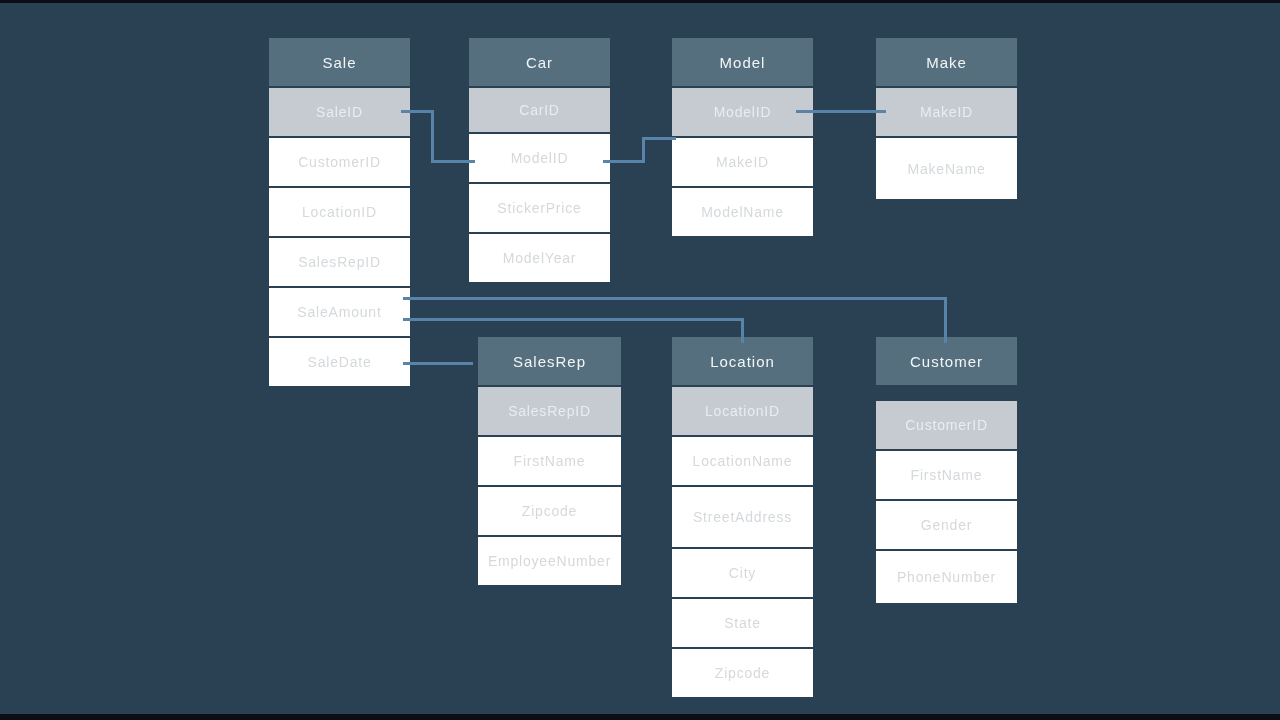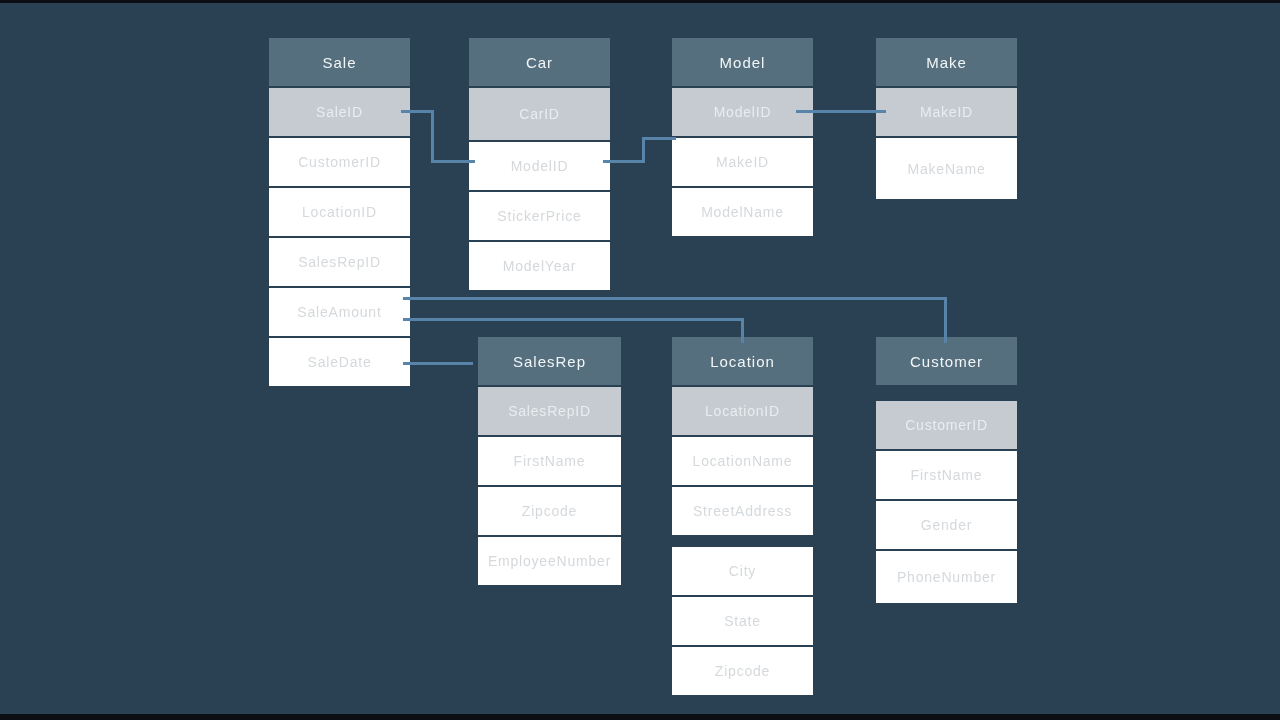--- a/index.html
+++ b/index.html
@@ -59,21 +59,21 @@
         <div class="tbl-header" style="height: 48px; margin-bottom: 2px;">Sale</div>
         <div class="tbl-row key" style="height: 48px; margin-bottom: 2px;">SaleID</div>
         <div class="tbl-row" style="height: 48px; margin-bottom: 2px;">CustomerID</div>
         <div class="tbl-row" style="height: 48px; margin-bottom: 2px;">LocationID</div>
         <div class="tbl-row" style="height: 48px; margin-bottom: 2px;">SalesRepID</div>
         <div class="tbl-row" style="height: 48px; margin-bottom: 2px;">SaleAmount</div>
         <div class="tbl-row" style="height: 48px; margin-bottom: 2px;">SaleDate</div>
       </div>
       <div class="entity-table" style="left: 469px; top: 38px; width: 141px;">
         <div class="tbl-header" style="height: 48px; margin-bottom: 2px;">Car</div>
-        <div class="tbl-row key" style="height: 52px; margin-bottom: 2px;">CarID</div>
+        <div class="tbl-row key" style="height: 44px; margin-bottom: 2px;">CarID</div>
         <div class="tbl-row" style="height: 48px; margin-bottom: 2px;">ModelID</div>
         <div class="tbl-row" style="height: 48px; margin-bottom: 2px;">StickerPrice</div>
         <div class="tbl-row" style="height: 48px; margin-bottom: 2px;">ModelYear</div>
       </div>
       <div class="entity-table" style="left: 672px; top: 38px; width: 141px;">
         <div class="tbl-header" style="height: 48px; margin-bottom: 2px;">Model</div>
         <div class="tbl-row key" style="height: 48px; margin-bottom: 2px;">ModelID</div>
         <div class="tbl-row" style="height: 48px; margin-bottom: 2px;">MakeID</div>
         <div class="tbl-row" style="height: 48px; margin-bottom: 2px;">ModelName</div>
       </div>
@@ -86,21 +86,21 @@
         <div class="tbl-header" style="height: 48px; margin-bottom: 2px;">SalesRep</div>
         <div class="tbl-row key" style="height: 48px; margin-bottom: 2px;">SalesRepID</div>
         <div class="tbl-row" style="height: 48px; margin-bottom: 2px;">FirstName</div>
         <div class="tbl-row" style="height: 48px; margin-bottom: 2px;">Zipcode</div>
         <div class="tbl-row" style="height: 48px; margin-bottom: 2px;">EmployeeNumber</div>
       </div>
       <div class="entity-table" style="left: 672px; top: 337px; width: 141px;">
         <div class="tbl-header" style="height: 48px; margin-bottom: 2px;">Location</div>
         <div class="tbl-row key" style="height: 48px; margin-bottom: 2px;">LocationID</div>
         <div class="tbl-row" style="height: 48px; margin-bottom: 2px;">LocationName</div>
-        <div class="tbl-row" style="height: 48px; margin-bottom: 12px;">StreetAddress</div>
+        <div class="tbl-row" style="height: 60px; margin-bottom: 2px;">StreetAddress</div>
         <div class="tbl-row" style="height: 48px; margin-bottom: 2px;">City</div>
         <div class="tbl-row" style="height: 48px; margin-bottom: 2px;">State</div>
         <div class="tbl-row" style="height: 48px; margin-bottom: 2px;">Zipcode</div>
       </div>
       <div class="entity-table" style="left: 876px; top: 337px; width: 141px;">
         <div class="tbl-header" style="height: 48px; margin-bottom: 16px;">Customer</div>
         <div class="tbl-row key" style="height: 48px; margin-bottom: 2px;">CustomerID</div>
         <div class="tbl-row" style="height: 48px; margin-bottom: 2px;">FirstName</div>
         <div class="tbl-row" style="height: 48px; margin-bottom: 2px;">Gender</div>
         <div class="tbl-row" style="height: 52px; margin-bottom: 2px;">PhoneNumber</div>

